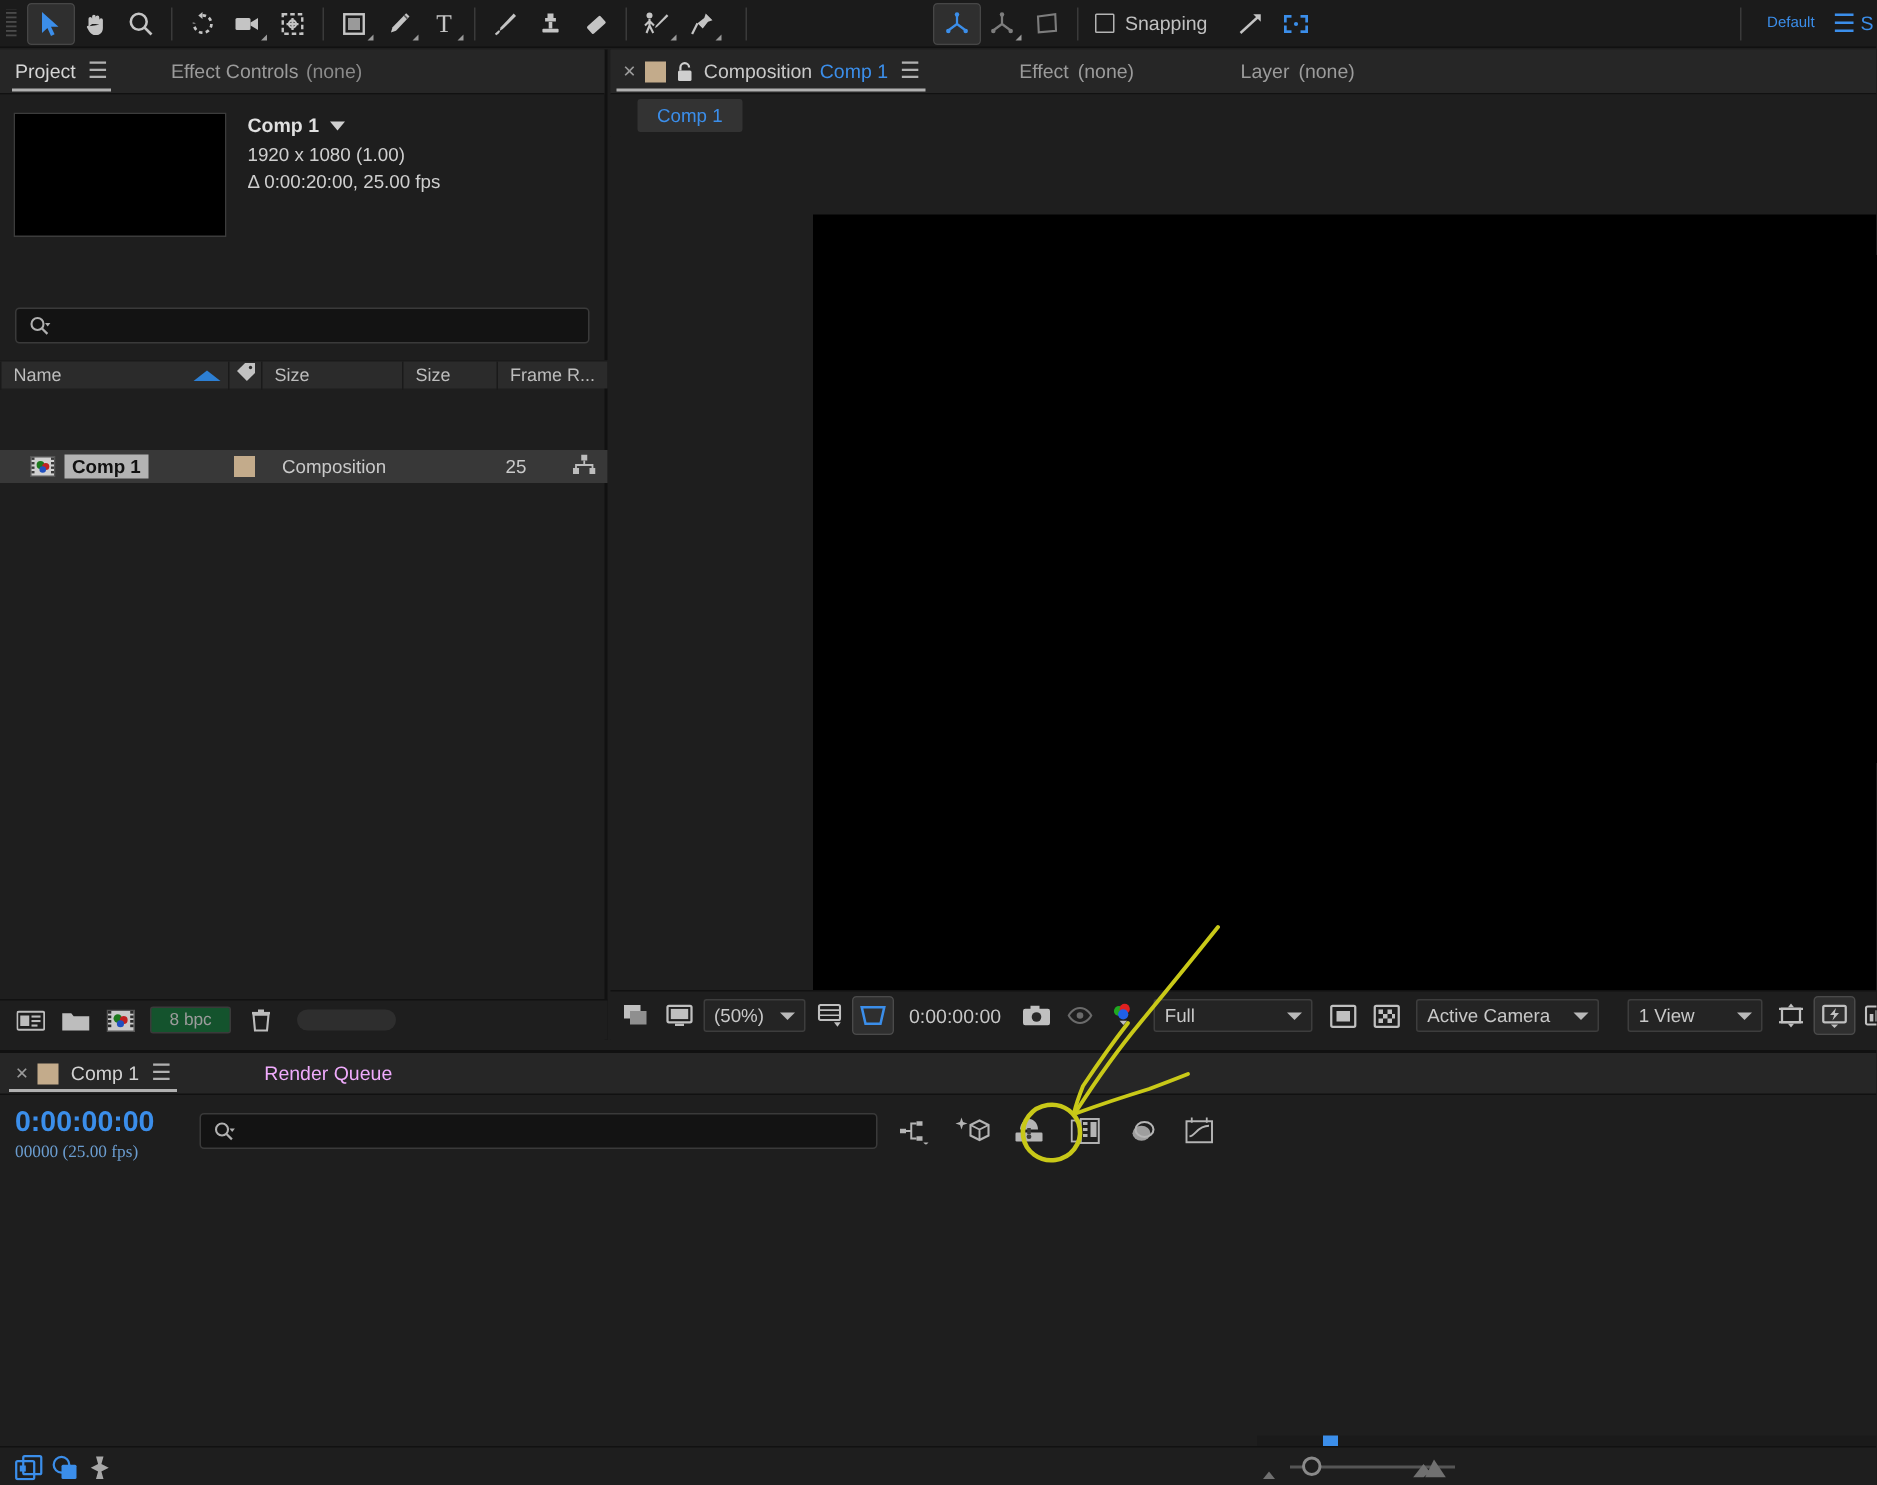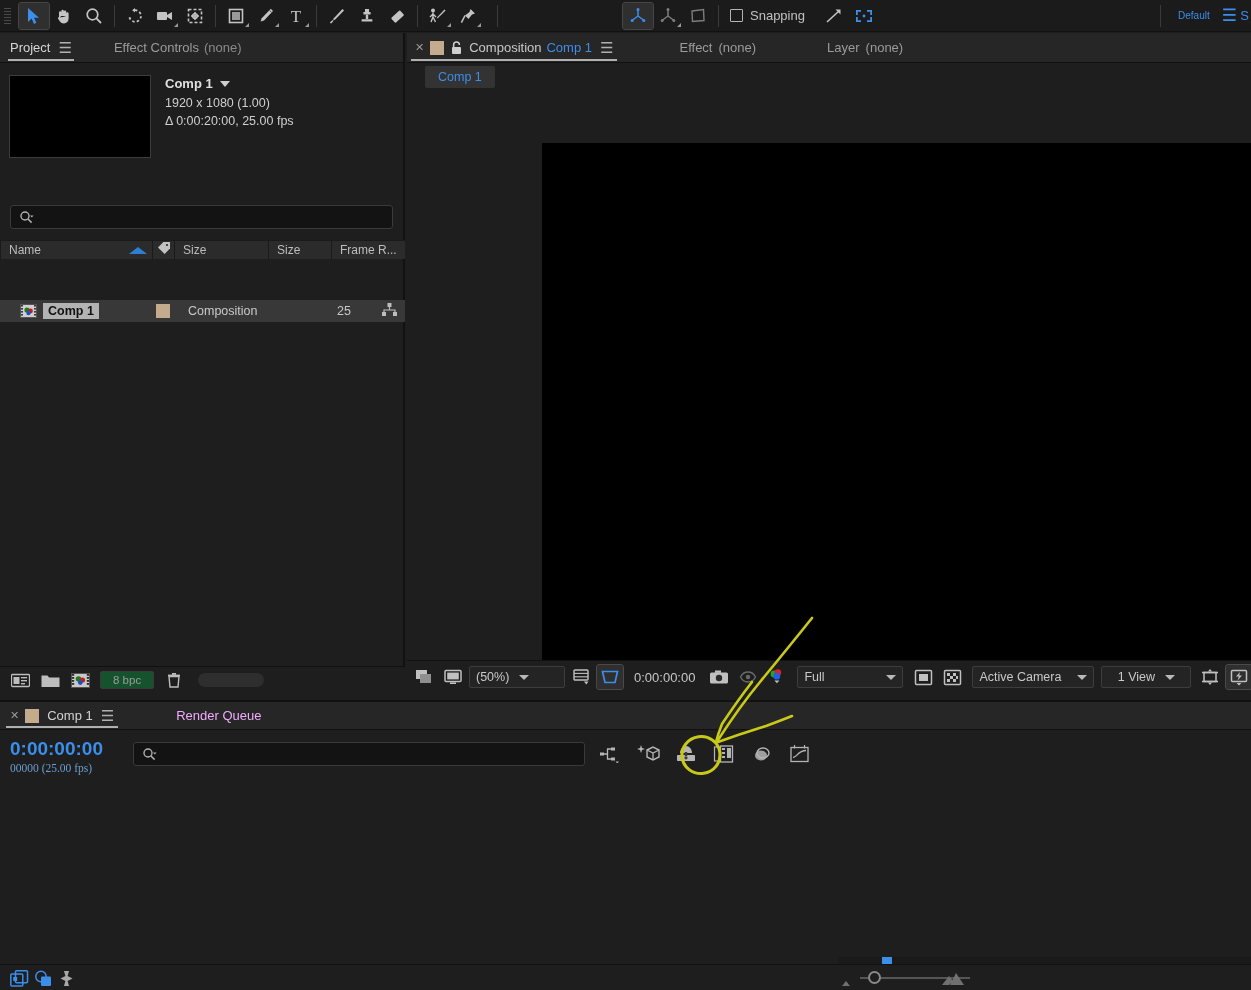--- a/index.html
+++ b/index.html
@@ -518,21 +518,21 @@
             <rect x="5" y="5" width="11" height="9" fill="#8f8f8f"></rect>
           </svg>
       </div>
       <div class="cb-btn">
         <svg width="18" height="16" viewBox="0 0 18 16">
             <rect x="1" y="1.5" width="16" height="11" rx="1" fill="none" stroke="#c0c0c0" stroke-width="1.5"></rect>
             <rect x="3.2" y="3.6" width="11.6" height="6.8" fill="#c0c0c0"></rect>
             <rect x="6" y="13.4" width="6" height="1.6" fill="#c0c0c0"></rect>
           </svg>
       </div>
-      <div class="sel-box" style="width:96px;justify-content:flex-start">
+      <div class="sel-box" style="width:68px;justify-content:space-between">
         <span>(50%)</span>
         <span class="v"></span>
       </div>
       <div class="cb-btn">
         <svg width="20" height="18" viewBox="0 0 20 18">
             <rect x="3" y="2" width="14" height="10" rx="1" fill="none" stroke="#c0c0c0" stroke-width="1.4"></rect>
             <line x1="3" y1="5.4" x2="17" y2="5.4" stroke="#c0c0c0" stroke-width="1.1"></line>
             <line x1="3" y1="8.8" x2="17" y2="8.8" stroke="#c0c0c0" stroke-width="1.1"></line>
             <path d="M13 13.5 L17.5 13.5 L15.3 16.5 Z" fill="#c0c0c0"></path>
           </svg>
@@ -584,21 +584,21 @@
               <rect x="13" y="7" width="2" height="3"></rect>
               <rect x="4" y="10" width="3" height="3"></rect>
               <rect x="10" y="10" width="3" height="3"></rect>
             </g>
           </svg>
       </div>
       <div class="sel-box" style="width:122px;justify-content:space-between;margin-left:4px">
         <span>Active Camera</span>
         <span class="v"></span>
       </div>
-      <div class="sel-box" style="width:90px;justify-content:center;margin-left:4px">
+      <div class="sel-box" style="width:90px;justify-content:space-between;margin-left:16px">
         <span>1 View</span>
         <span class="v"></span>
       </div>
       <div class="cb-btn" style="margin-left:3px">
         <svg width="20" height="18" viewBox="0 0 20 18">
             <rect x="4" y="4.5" width="12" height="9" fill="none" stroke="#c0c0c0" stroke-width="1.5"></rect>
             <line x1="2" y1="4.5" x2="18" y2="4.5" stroke="#c0c0c0" stroke-width="1.5"></line>
             <line x1="2" y1="13.5" x2="18" y2="13.5" stroke="#c0c0c0" stroke-width="1.5"></line>
             <path d="M10 1 L12 3.5 L8 3.5 Z" fill="#c0c0c0"></path>
             <path d="M10 17 L12 14.5 L8 14.5 Z" fill="#c0c0c0"></path>

